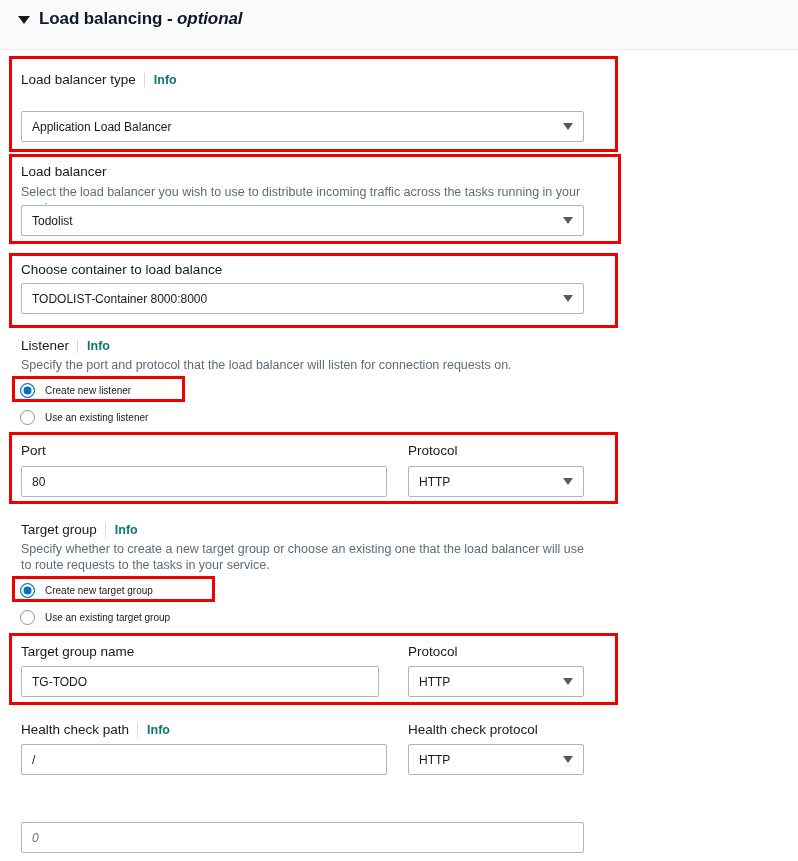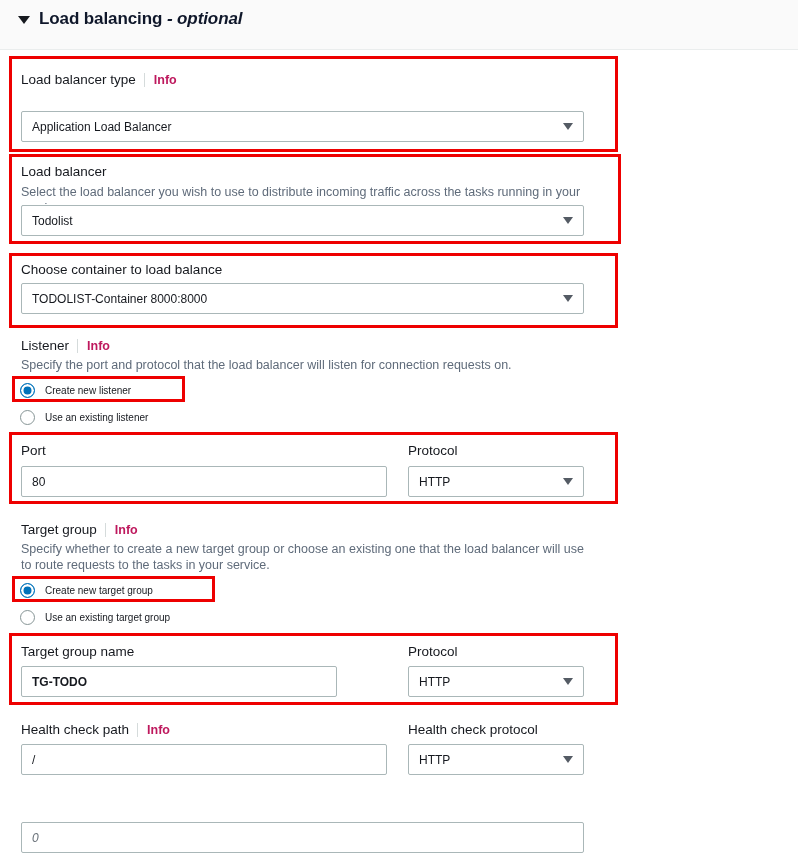--- a/index.html
+++ b/index.html
@@ -55,21 +55,21 @@
     white-space: nowrap;
   }
   .field-desc {
     position: absolute;
     font-size: 12.5px;
     color: #5f6b7a;
     line-height: 16px;
     white-space: pre-line;
   }
   .info-link {
-    color: #be185d;
+    color: #0f766e;
     font-size: 12.5px;
     font-weight: bold;
     text-decoration: none;
     padding-left: 9px;
     border-left: 1px solid #d5dbdb;
     margin-left: 8px;
   }
 
   .control {
     position: absolute;
@@ -194,21 +194,21 @@
   <div class="radio-row" style="left:20px; top:533px;">
     <span class="radio checked"></span>
     <span>Create new target group</span>
   </div>
   <div class="radio-row" style="left:20px; top:560px;">
     <span class="radio"></span>
     <span>Use an existing target group</span>
   </div>
 
   <div class="field-label" style="left:21px; top:594px;">Target group name</div>
-  <div class="control" style="left:21px; top:616px; width:316px;font-weight:bold;">
+  <div class="control" style="left:21px; top:616px; width:358px;">
     <span class="val">TG-TODO</span>
   </div>
   <div class="field-label" style="left:408px; top:594px;">Protocol</div>
   <div class="control select" style="left:408px; top:616px; width:176px;">
     <span class="val">HTTP</span>
     <span class="caret"></span>
   </div>
 
   <div class="field-label" style="left:21px; top:672px;">
     <span>Health check path</span><a class="info-link" href="#">Info</a>

